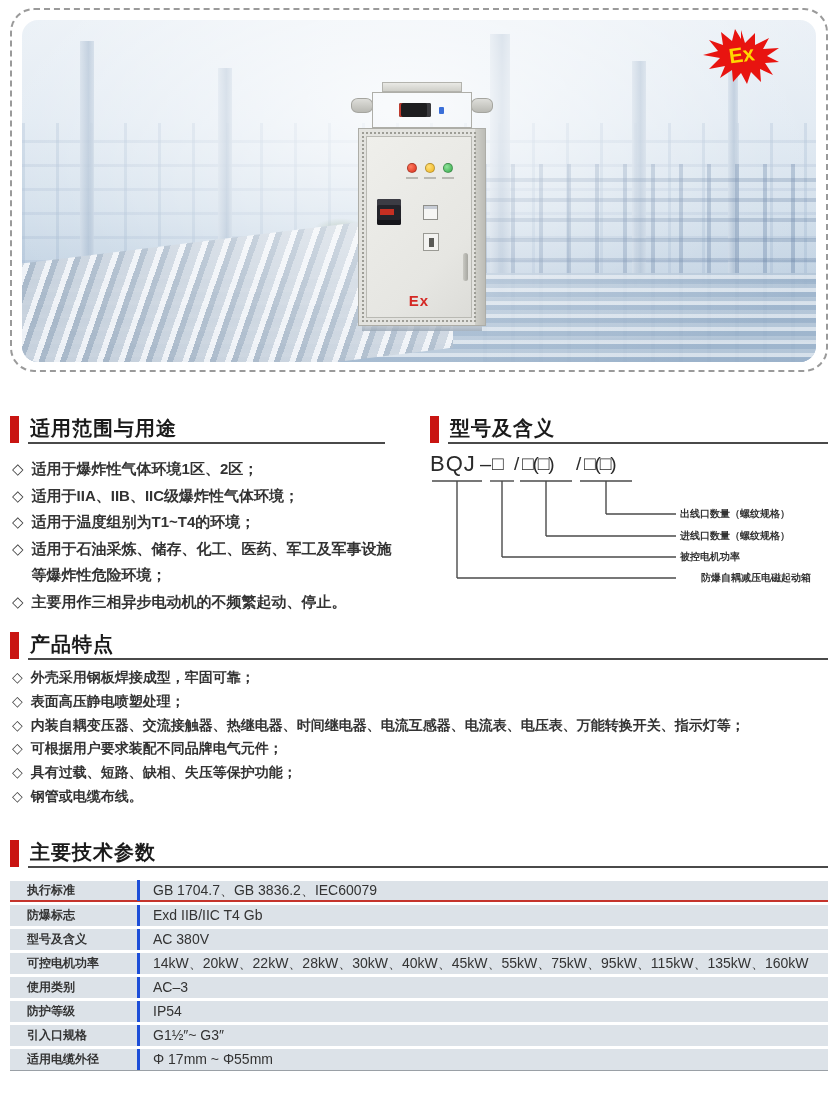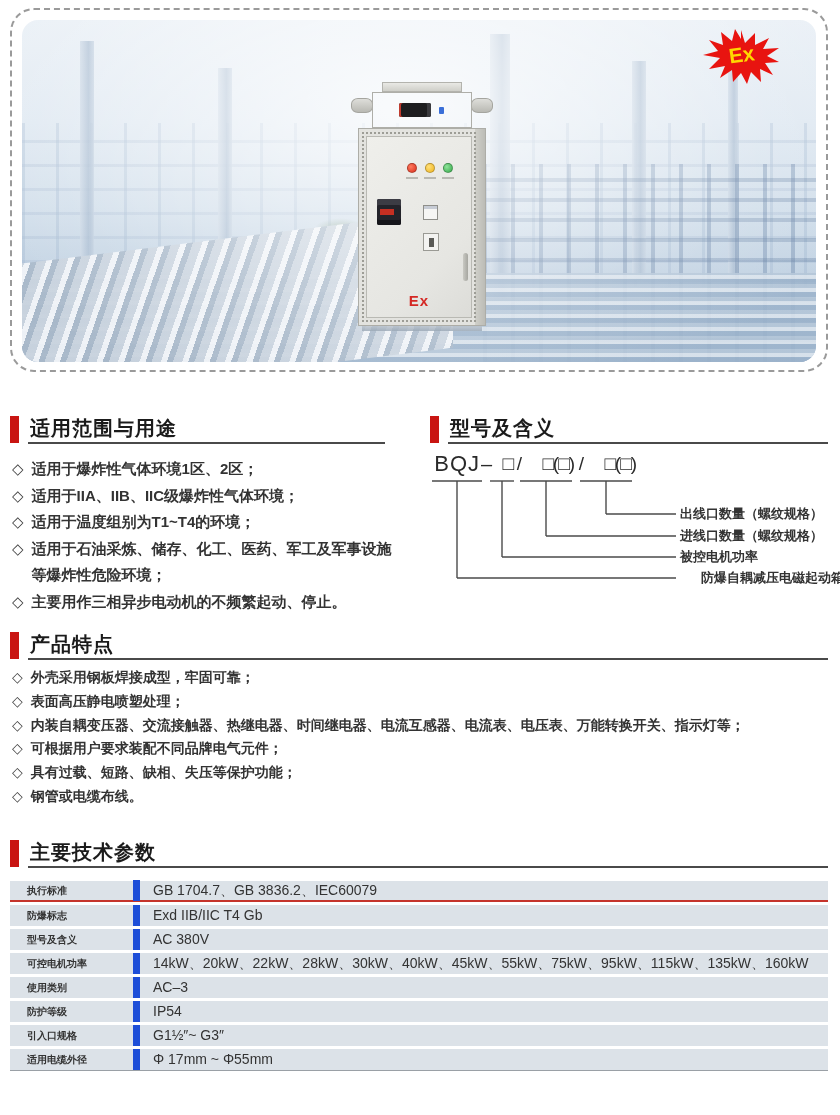--- a/index.html
+++ b/index.html
@@ -90,40 +90,40 @@
   .b-dia { flex:0 0 auto; margin-right:8px; color:#3d3d3d; }
   .b-text { font-weight:600; color:#333; }
   .bullets-scope { left:12px; top:456px; width:392px; }
   .bullets-scope .b-item { font-size:15px; line-height:26.5px; }
   .bullets-feat { left:12px; top:666px; width:818px; }
   .bullets-feat .b-item { font-size:14px; line-height:23.8px; }
 
   
   .model-formula { position:absolute; left:430px; top:449px; width:400px; height:30px;
     display:flex; align-items:center; color:#2a2a2a; }
-  .mf { text-align:right; }
+  .mf { text-align:left; }
   .mf-name { width:50px; font-size:22px; font-weight:500; letter-spacing:1px; }
   .mf-dash { width:12px; font-size:20px; }
   .mf-b1 { width:22px; font-size:19px; }
   .mf-sep { width:8px; font-size:19px; }
   .mf-g { width:52px; font-size:19px; letter-spacing:-1px; }
   .mf-sep2 { width:8px; font-size:19px; margin-left:2px; }
   .model-diagram { position:absolute; left:430px; top:450px; width:400px; height:150px; }
   .model-diagram svg { position:absolute; left:0; top:0; }
   .md-label { position:absolute; left:250px; width:150px; height:20px; line-height:20px;
-    font-size:13px; font-weight:600; color:#333; white-space:nowrap; }
+    font-size:10px; font-weight:600; color:#333; white-space:nowrap; }
   .md-l0 { top:54px; } .md-l1 { top:76px; } .md-l2 { top:97px;font-family:Liberation Serif, serif; } .md-l3 { top:118px;margin-left:21px; }
 
   
   .spec-table { position:absolute; left:10px; top:881px; width:818px; }
   .spec-row { display:flex; height:21px; margin-bottom:3px; background:#dce2e8; align-items:center; }
   .spec-row.first { border-bottom:2px solid #c5342c; }
   .spec-row.last { border-bottom:1px solid #9aa0a6; height:22px; }
-  .spec-label { flex:0 0 130px; padding-left:17px; border-right:7px solid #1d4ed8;
-    font-size:10px; font-weight:600; color:#333; line-height:21px; }
+  .spec-label { flex:0 0 130px; padding-left:17px; border-right:3px solid #1d4ed8;
+    font-size:12px; font-weight:600; color:#333; line-height:21px; }
   .spec-value { padding-left:13px; font-size:14px; color:#333; line-height:21px; white-space:nowrap; }
 </style>
 </head>
 <body>
 
 <div class="page">
 
   <div class="hero-dashed"></div>
   <div class="hero-photo">
     <div class="ph-layer ph-grid"></div>

